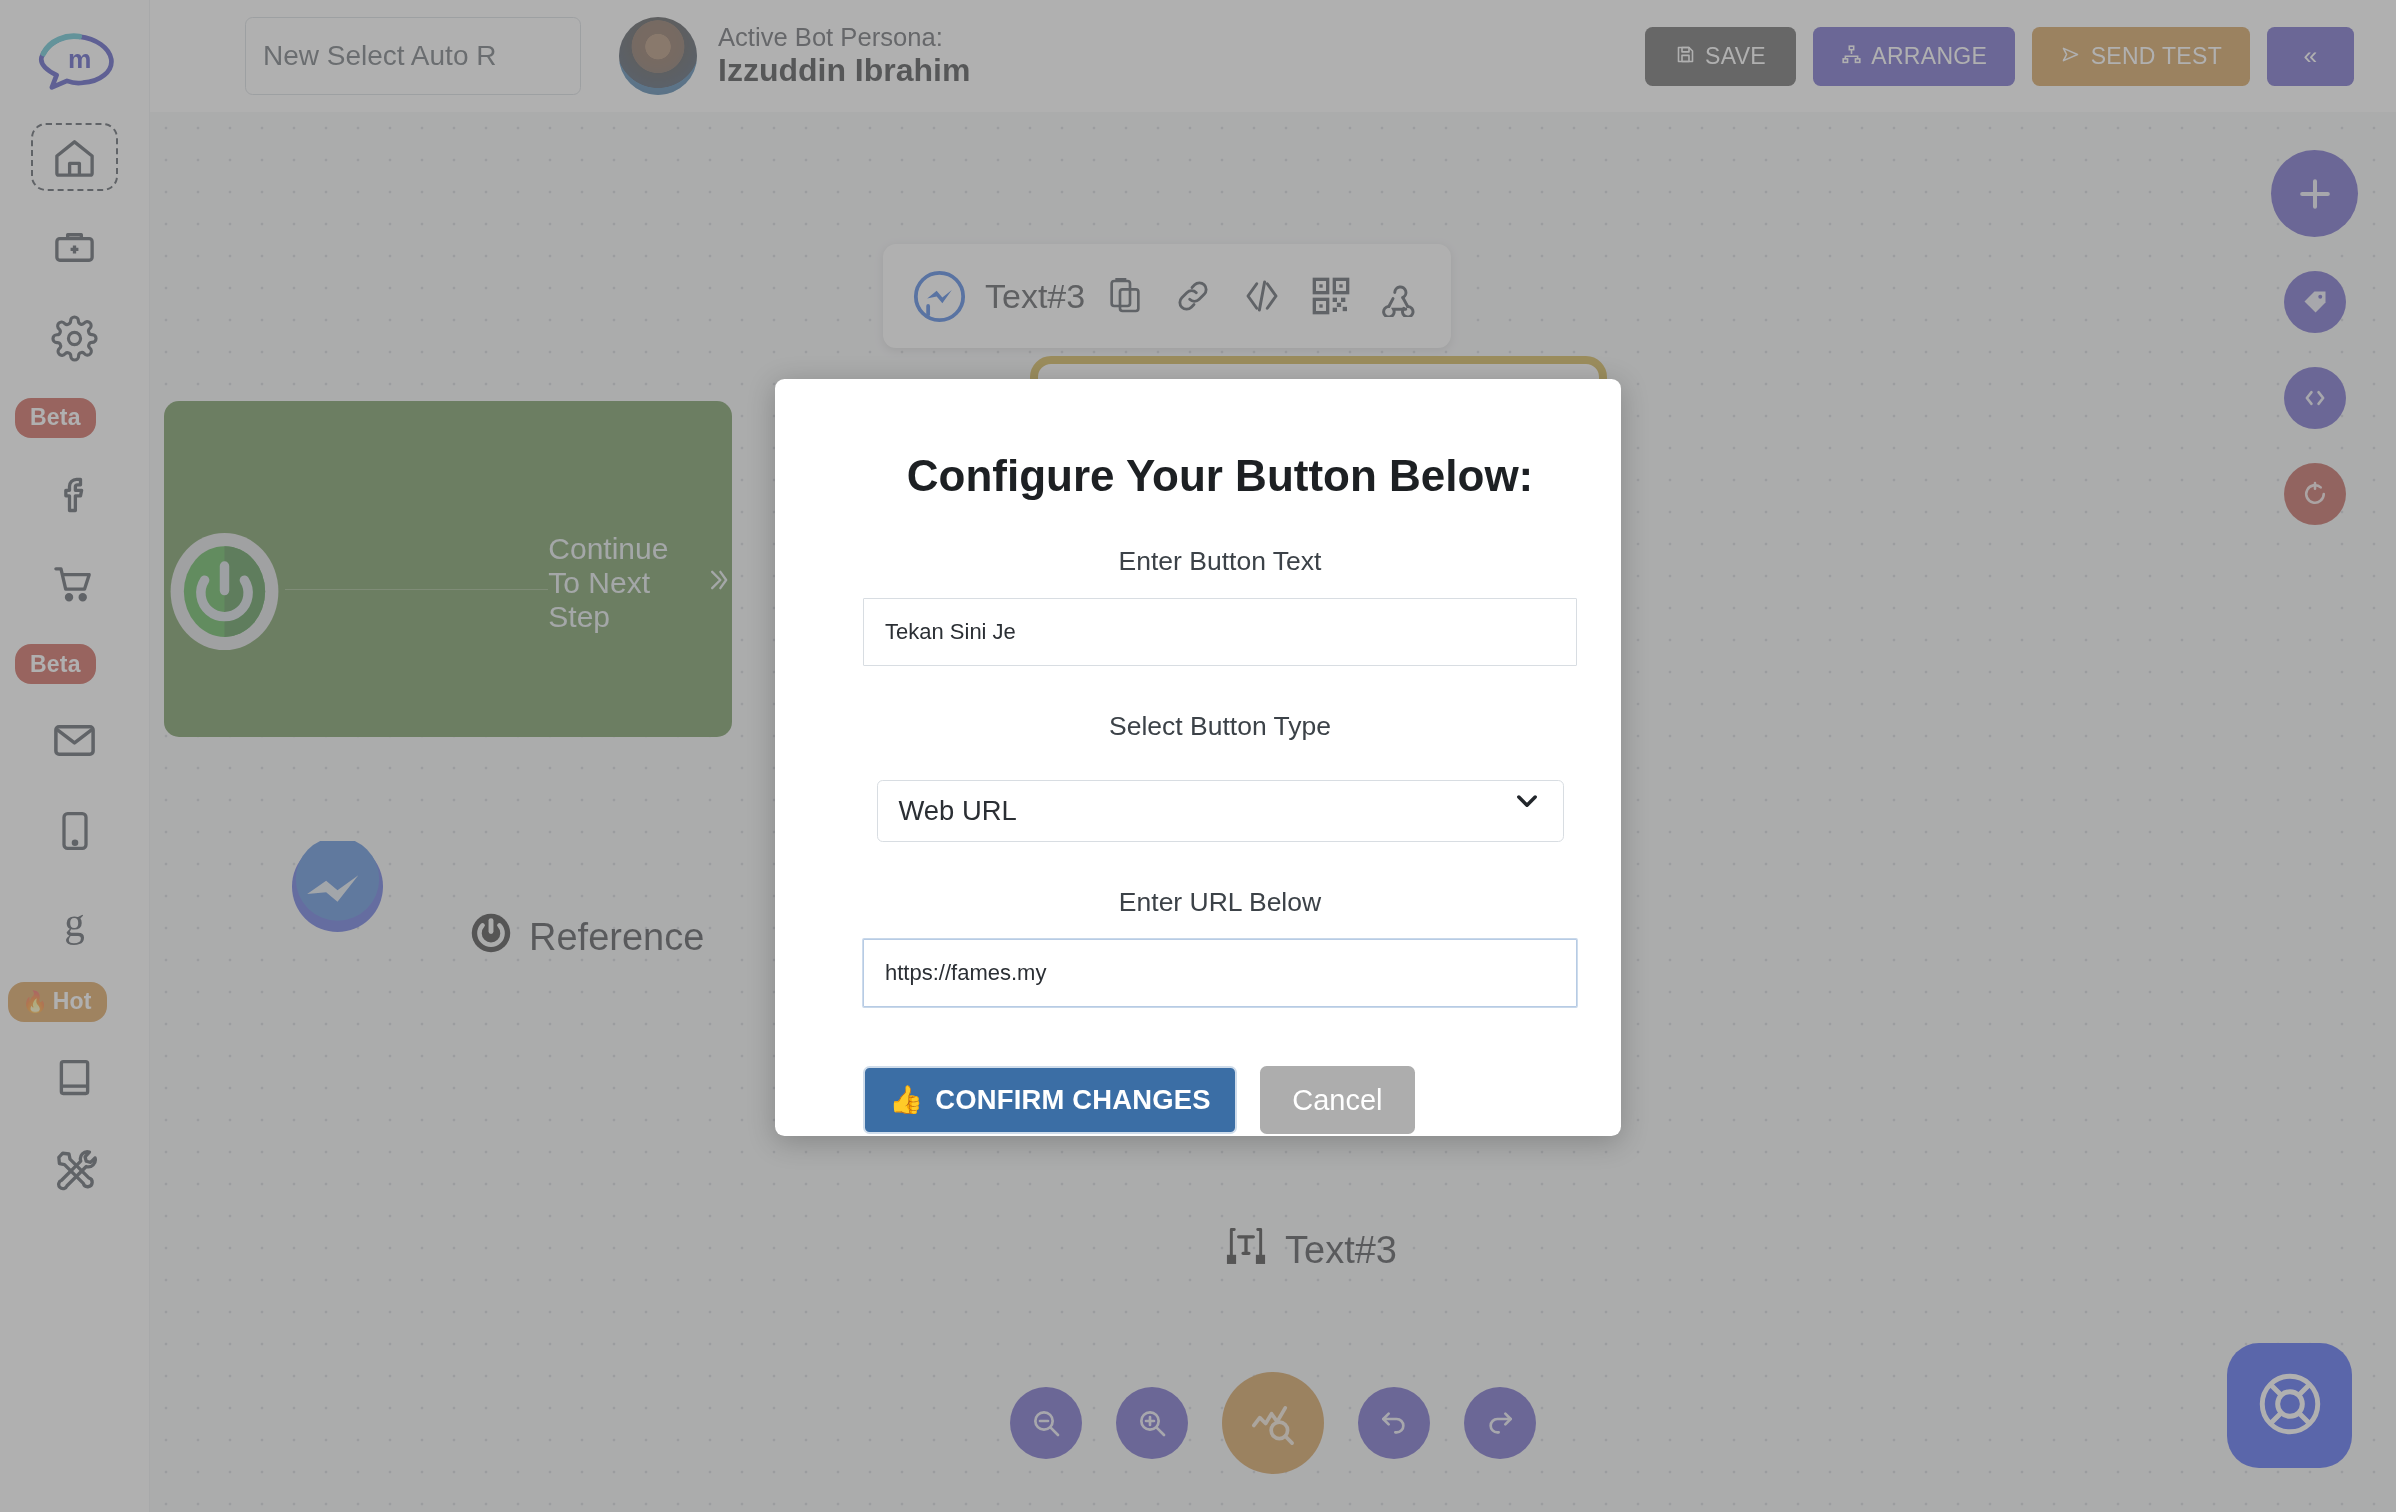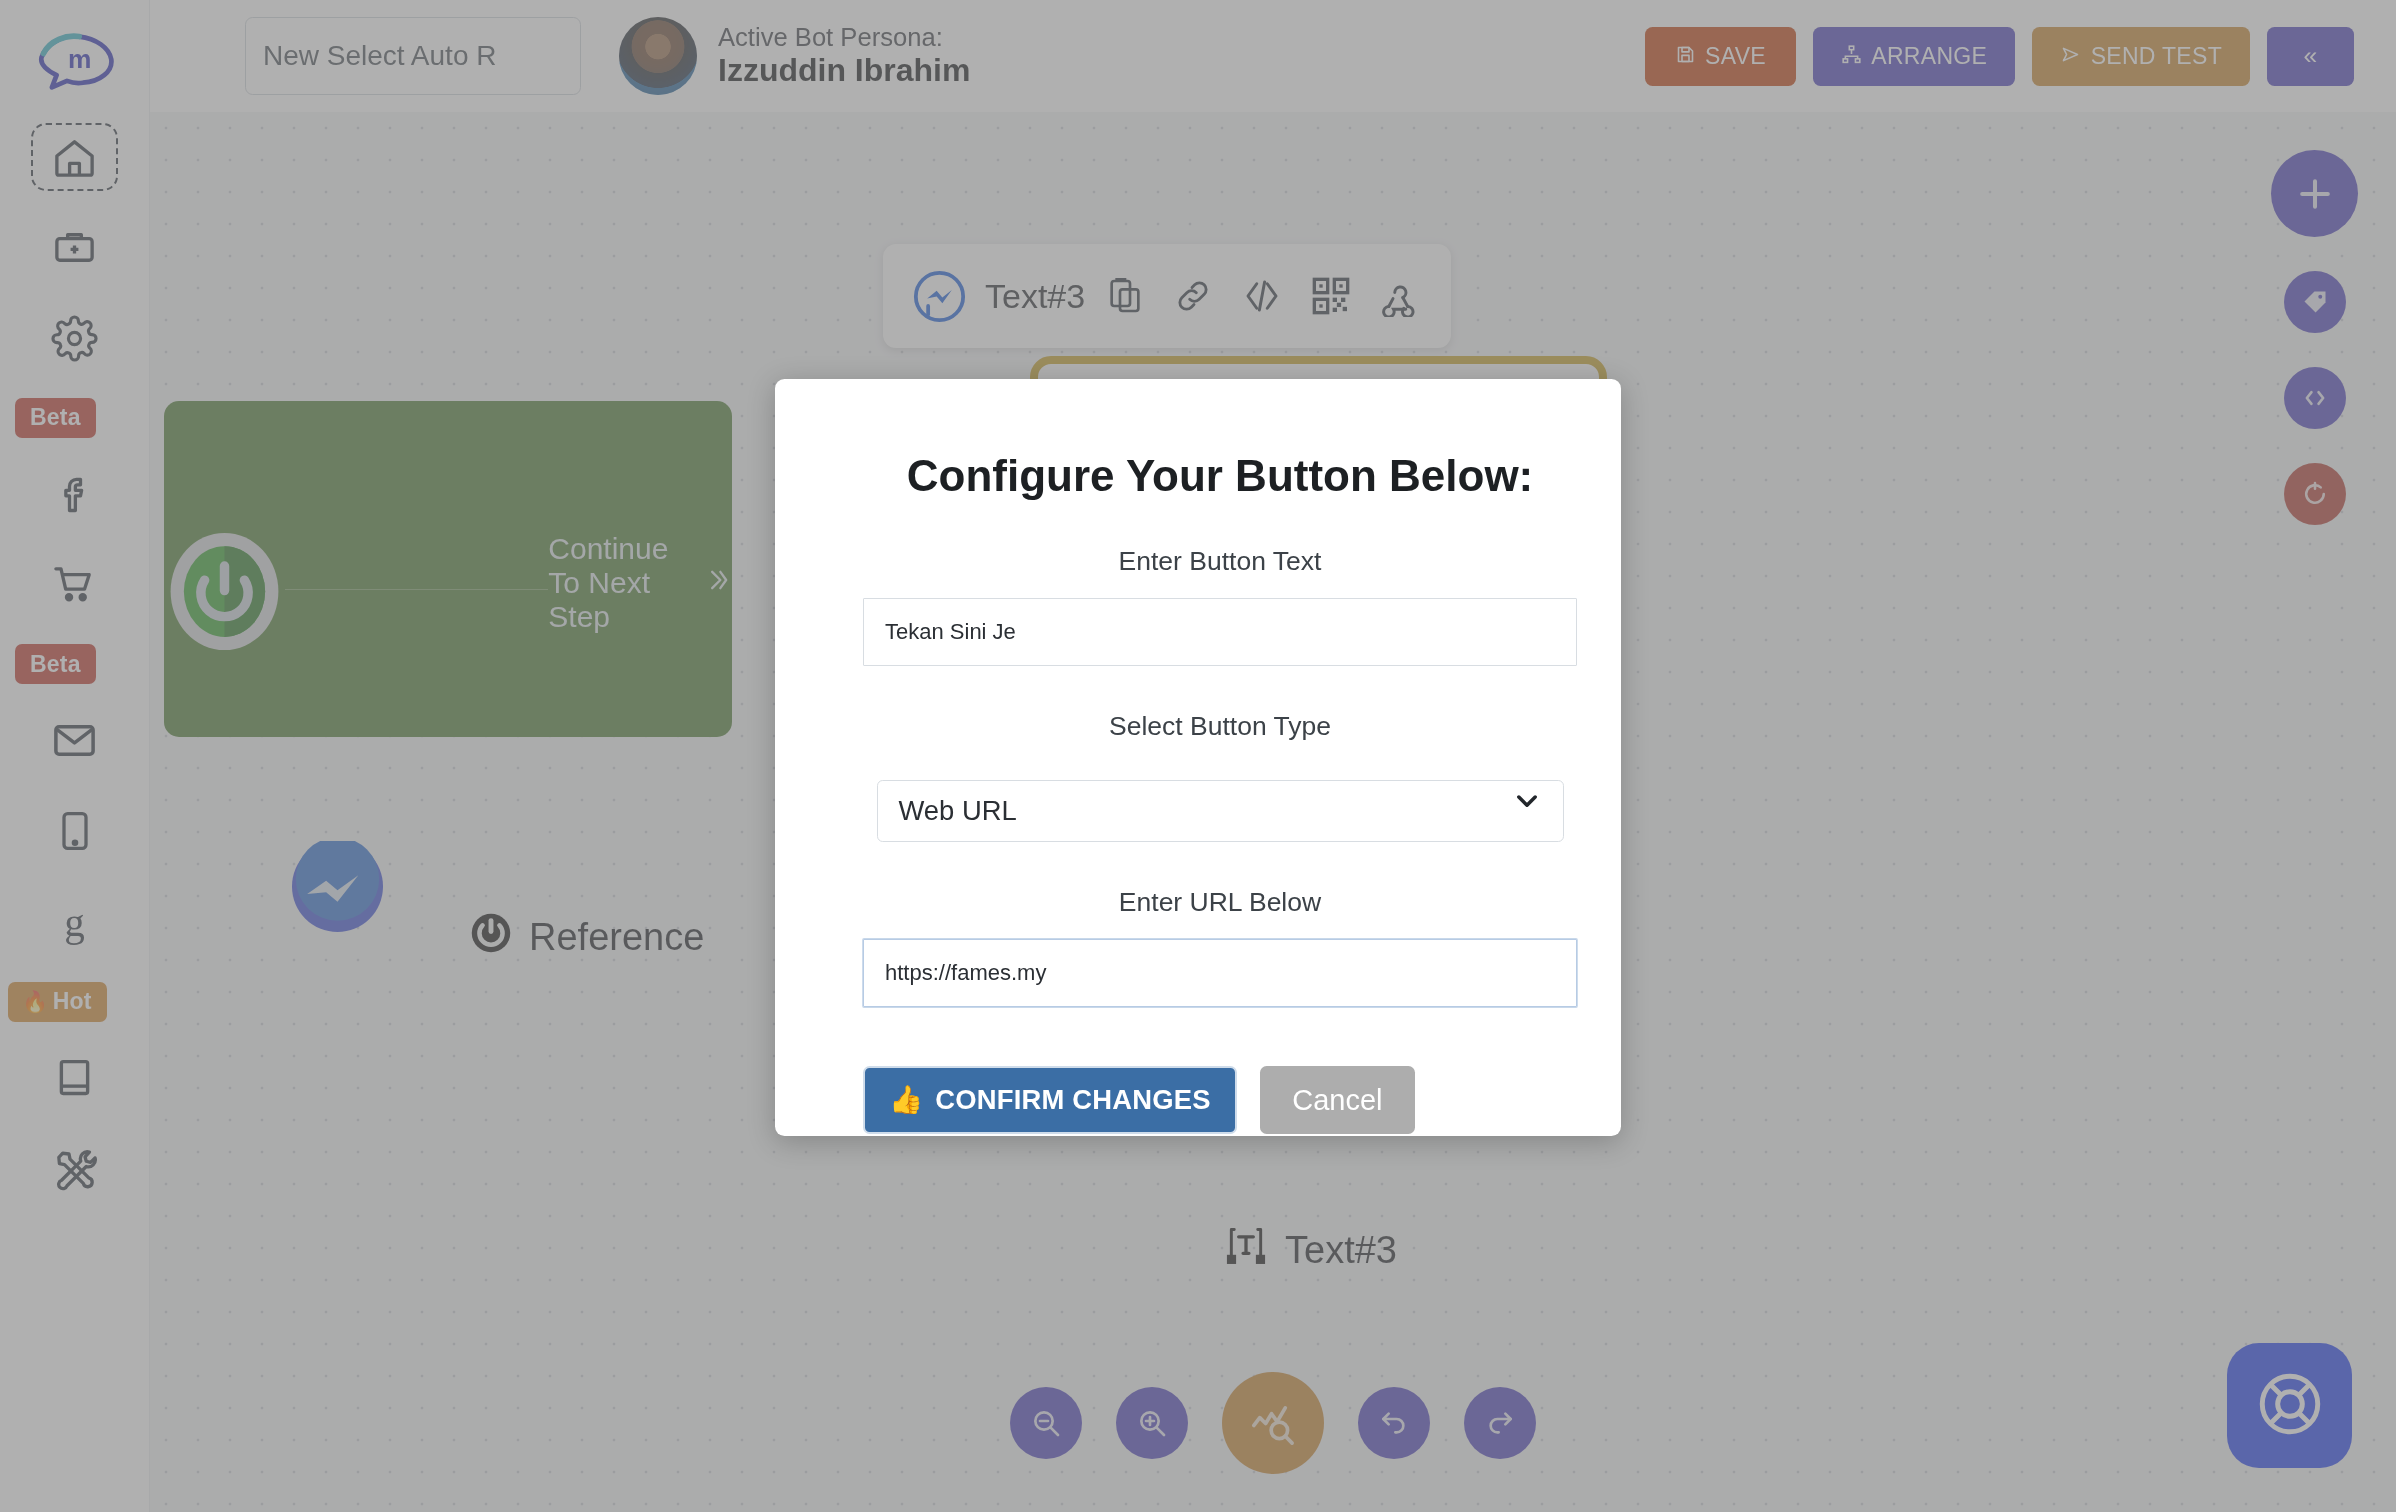--- a/index.html
+++ b/index.html
@@ -36,21 +36,21 @@
     display:flex; align-items:center; justify-content:center;
     color:#2f3640;
   }
   .nav-item.active {
     border:2.8px dashed #2f3640; border-radius:15px;
     width:87px; height:68px;
   }
   .nav-item svg { display:block; }
   .badge {
     display:inline-flex; align-items:center; justify-content:center;
-    height:40px; padding:16px 15px; border-radius:7px;
+    height:40px; padding:16px 15px; border-radius:16px;
     color:#fff; font-size:23px; font-weight:700; letter-spacing:0.2px;
     white-space:nowrap;
   }
   .badge-row { width:100%; display:flex; align-items:center; margin-top:24.6px; }
   .badge.beta { background:#c0392b; margin-left:15px; }
   .badge.hot  { background:#d3892f; margin-left:7.6px; }
   .badge .flame { margin-right:3.8px; font-size:21px; }
 
   
   #topbar {
@@ -78,21 +78,21 @@
   #persona-name  { font-size:32px; color:#141618; font-weight:700; margin-top:1.9px; }
 
   #topbar-actions { margin-left:auto; margin-right:42px; display:flex; align-items:center; gap:17px; }
   .tb-btn {
     height:59px; border:none; border-radius:7.6px;
     color:#ffffff; font-size:23px; letter-spacing:0.3px;
     display:flex; align-items:center; justify-content:center; gap:9.5px;
     padding:0 28px; cursor:pointer;
   }
   .tb-btn .ic { font-size:21px; line-height:1; }
-  .tb-save    { background:#c2410c; min-width:151px; }
+  .tb-save    { background:#404040; min-width:151px; }
   .tb-arrange { background:#4a3fbb; min-width:189px; }
   .tb-send    { background:#c8862f; min-width:189px; }
   .tb-collapse{ background:#4a3fbb; width:87px; padding:0; font-size:24.6px; }
 
   
   #canvas {
     position:absolute; left:150px; top:112px; right:0; bottom:0;
     background-color:#f2f3f5;
     background-image: radial-gradient(#c9ccd1 1.5px, transparent 1.6px);
     background-size: 32px 32px;

